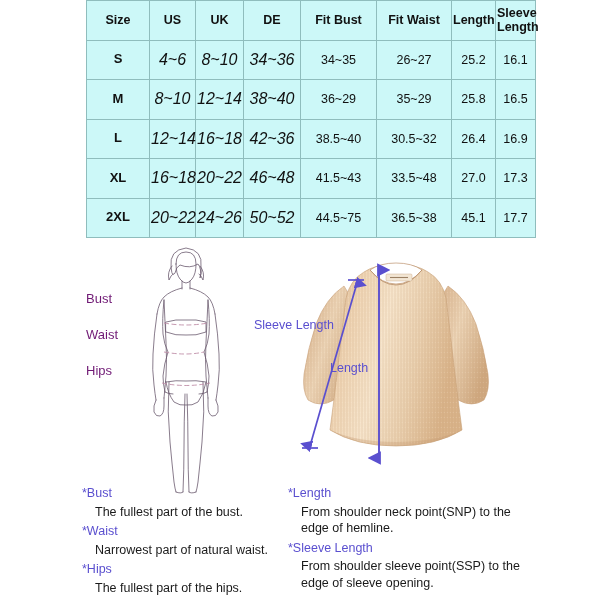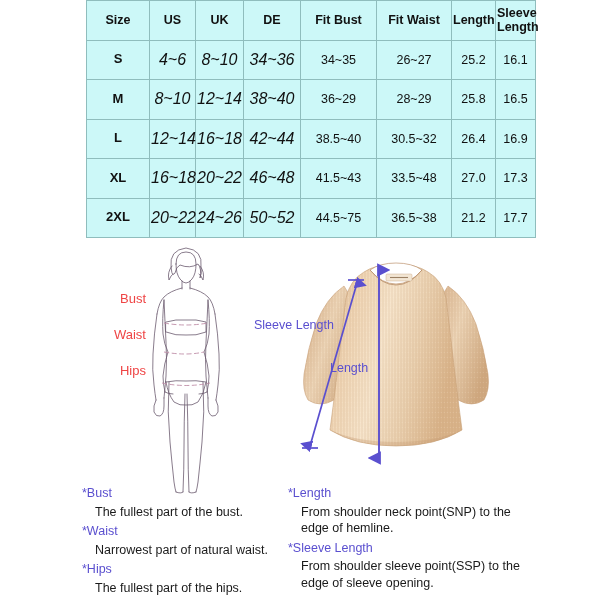--- a/index.html
+++ b/index.html
@@ -37,22 +37,22 @@
   .c-len{width:44px;}
   .c-sl{width:40px;}
 
   
   #mid{position:absolute;left:0;top:236px;width:600px;height:250px;}
 
   
   #body-figure{position:absolute;left:140px;top:6px;width:92px;height:252px;}
   #body-labels{position:absolute;left:86px;top:56px;width:60px;}
   .blabel{
-    color:#ef4444;font-size:13px;line-height:1;
-    margin-bottom:23px;text-align:right;white-space:nowrap;
+    color:#701a75;font-size:13px;line-height:1;
+    margin-bottom:23px;text-align:left;white-space:nowrap;
   }
 
   
   #garment{position:absolute;left:286px;top:14px;width:220px;height:215px;}
   #sleeve-label{
     position:absolute;left:254px;top:82px;
     color:#5a4fcf;font-size:12.5px;white-space:nowrap;
   }
   #length-label{
     position:absolute;left:330px;top:125px;
@@ -112,30 +112,30 @@
         <td>25.2</td>
         <td>16.1</td>
       </tr>
 
       <tr>
         <td class="sz">M</td>
         <td class="it">8~10</td>
         <td class="it">12~14</td>
         <td class="it">38~40</td>
         <td>36~29</td>
-        <td>28~29</td>
+        <td>35~29</td>
         <td>25.8</td>
         <td>16.5</td>
       </tr>
 
       <tr>
         <td class="sz">L</td>
         <td class="it">12~14</td>
         <td class="it">16~18</td>
-        <td class="it">42~44</td>
+        <td class="it">42~36</td>
         <td>38.5~40</td>
         <td>30.5~32</td>
         <td>26.4</td>
         <td>16.9</td>
       </tr>
 
       <tr>
         <td class="sz">XL</td>
         <td class="it">16~18</td>
         <td class="it">20~22</td>
@@ -146,21 +146,21 @@
         <td>17.3</td>
       </tr>
 
       <tr>
         <td class="sz">2XL</td>
         <td class="it">20~22</td>
         <td class="it">24~26</td>
         <td class="it">50~52</td>
         <td>44.5~75</td>
         <td>36.5~38</td>
-        <td>21.2</td>
+        <td>45.1</td>
         <td>17.7</td>
       </tr>
     </tbody>
   </table>
 
   <div id="mid">
 
     <div id="body-labels">
       <div class="blabel">Bust</div>
       <div class="blabel">Waist</div>

